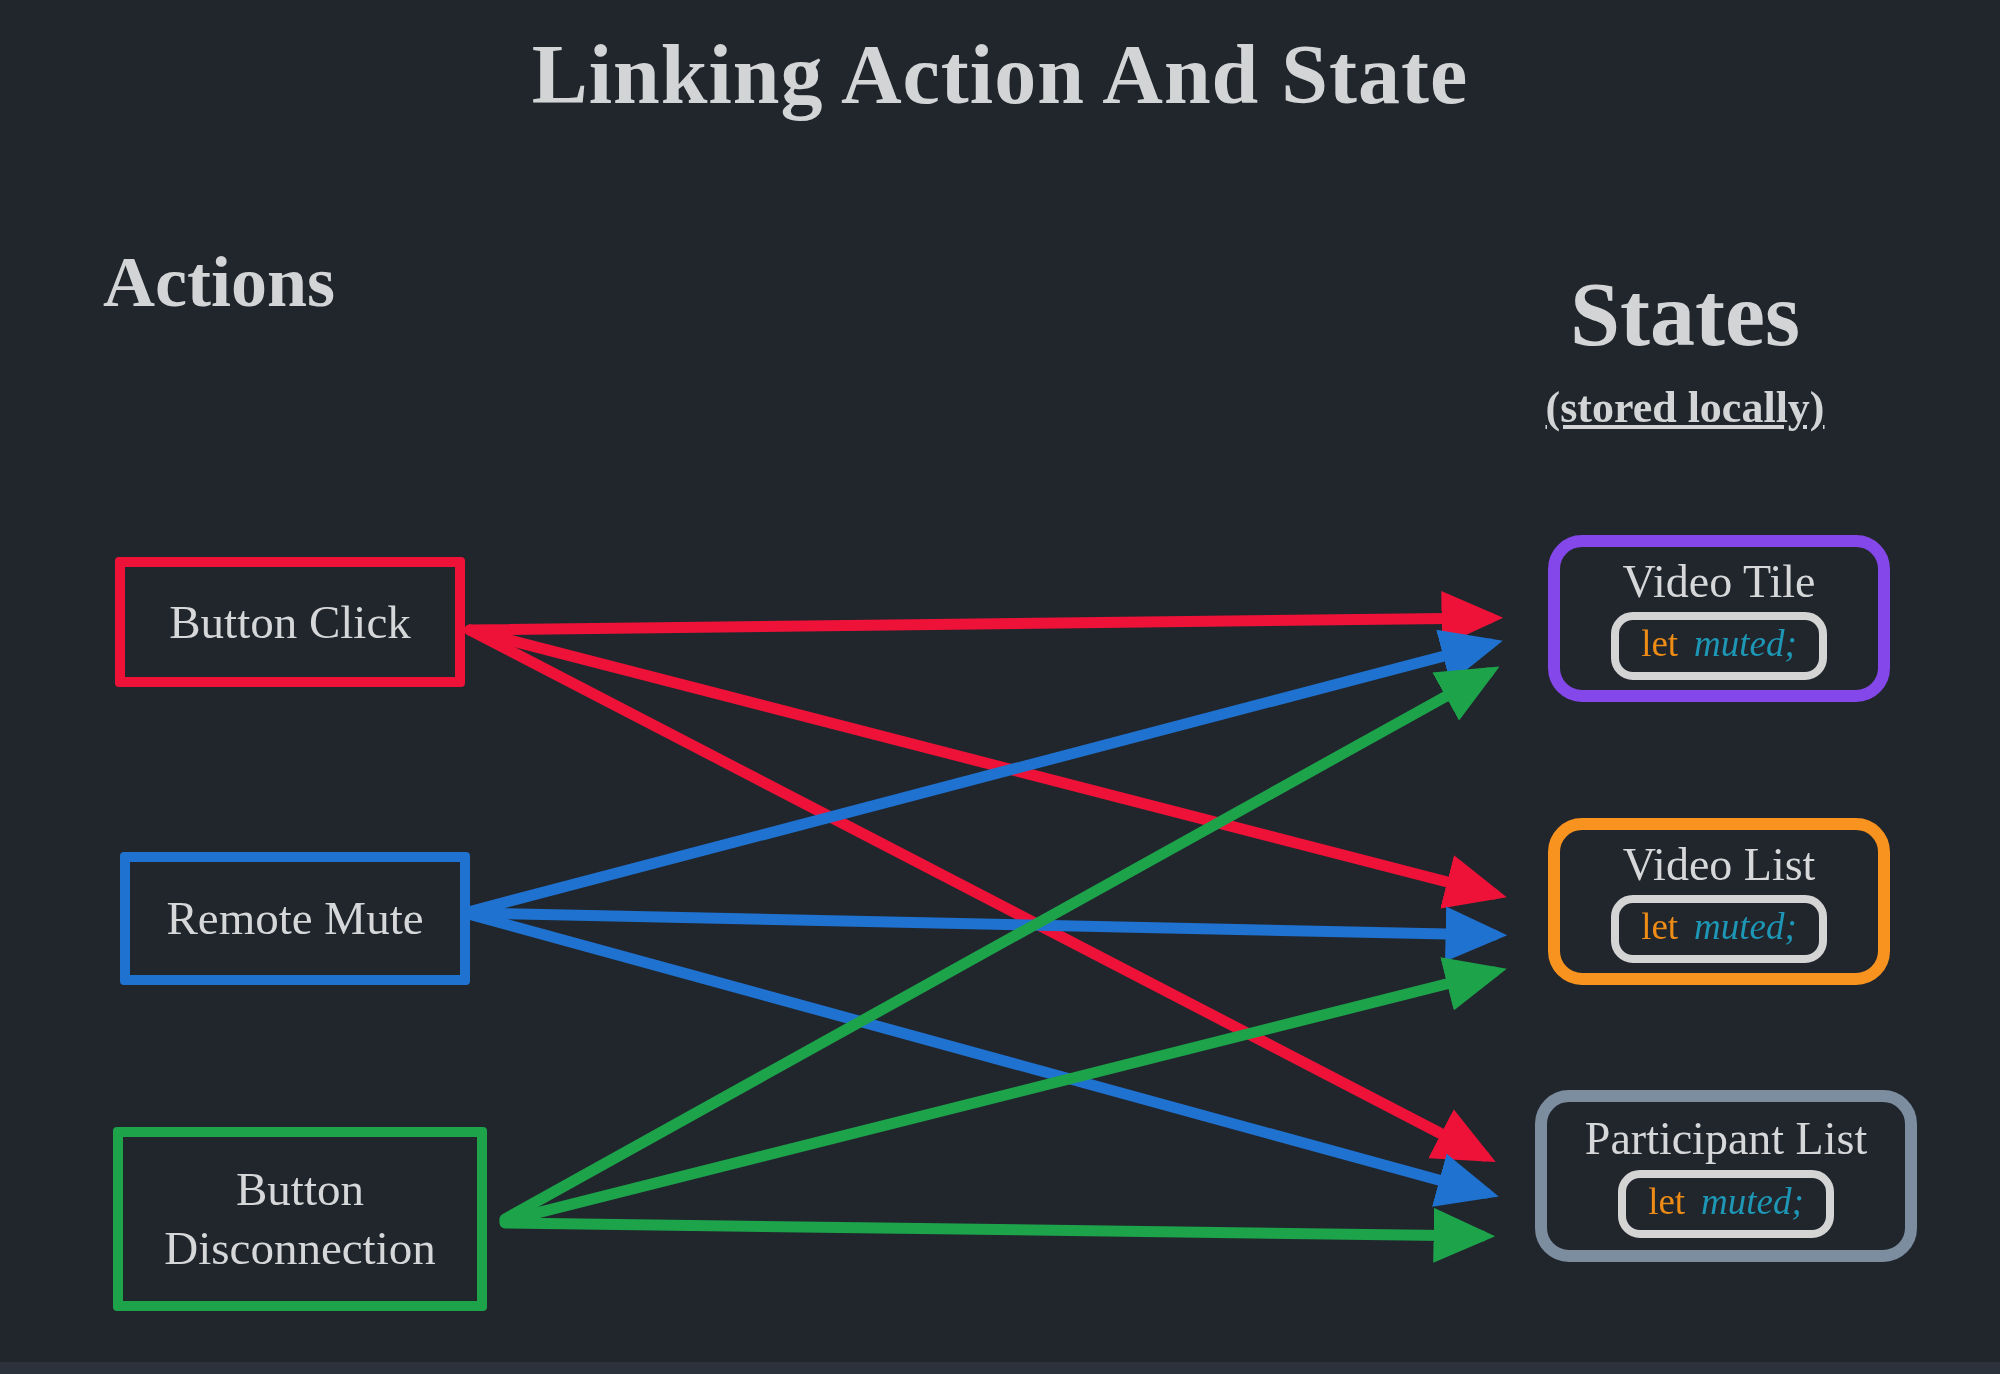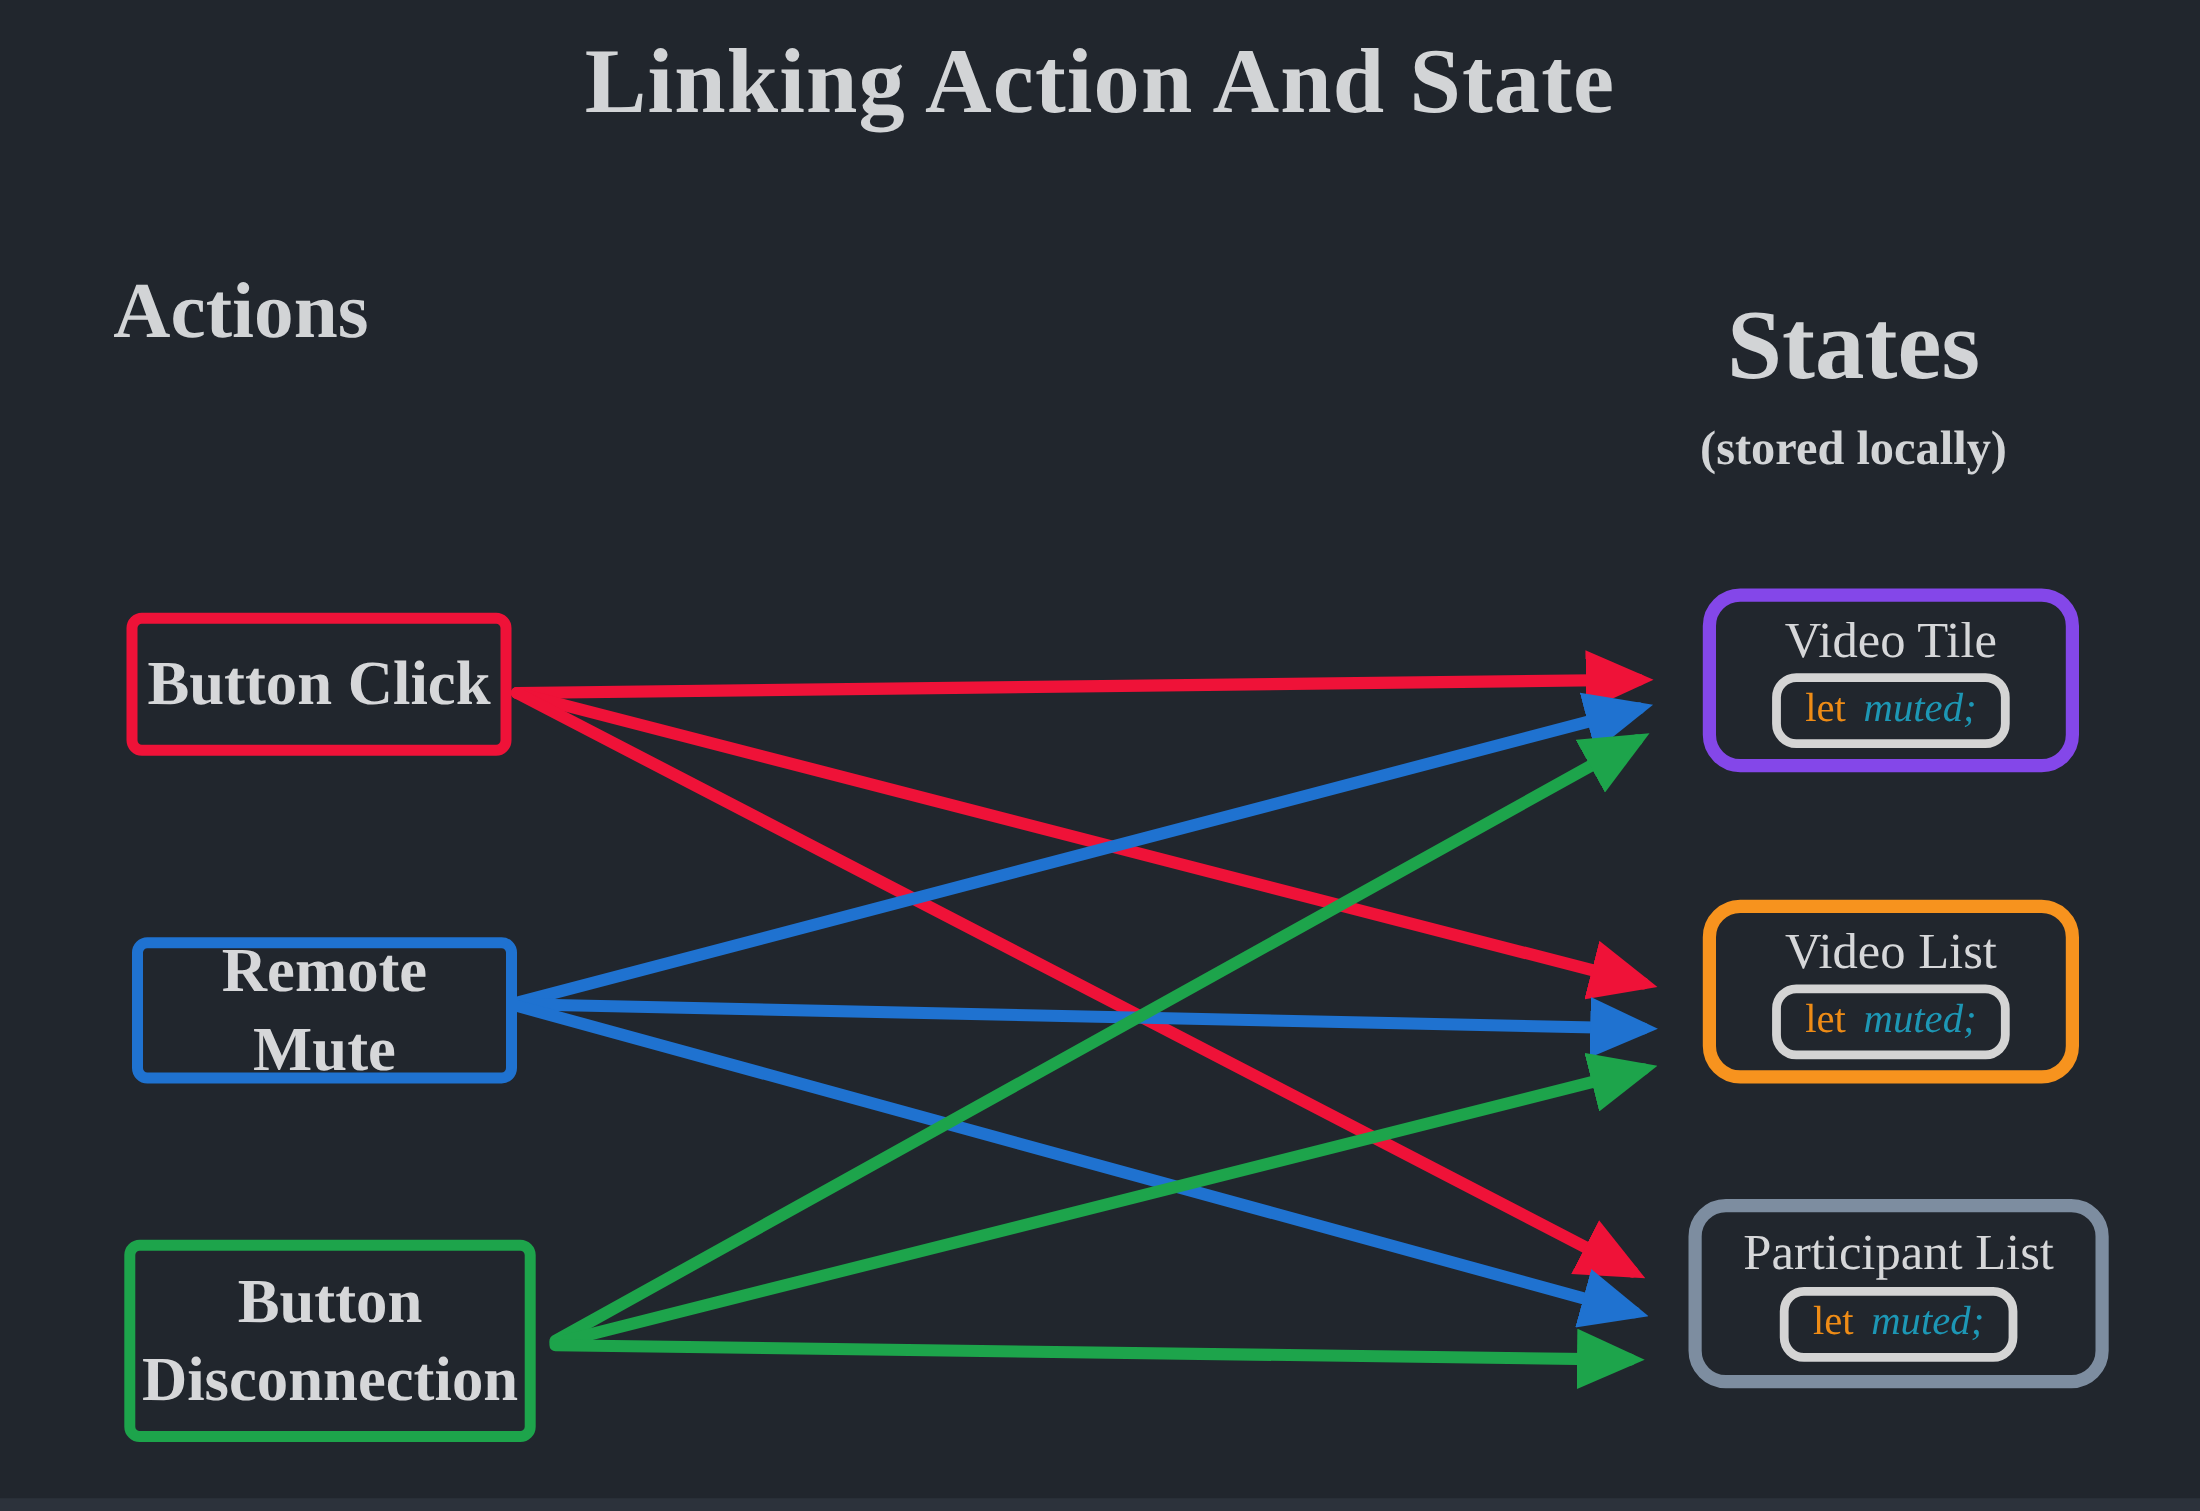--- a/index.html
+++ b/index.html
@@ -37,35 +37,36 @@
   .states-heading {
     font-size: 90px;
     font-weight: 600;
     line-height: 1;
   }
   .states-subheading {
     font-size: 44px;
     font-weight: 600;
     margin-top: 26px;
     line-height: 1;
+    text-decoration: underline;
   }
   #arrows-layer {
     position: absolute;
     left: 0; top: 0;
   }
   .action-box {
     position: absolute;
     display: flex;
     align-items: center;
     justify-content: center;
     border: 10px solid;
-    border-radius: 14px;
+    border-radius: 4px;
     box-sizing: border-box;
-    font-size: 57px;
-    font-weight: 700;
+    font-size: 47px;
+    font-weight: 400;
     color: var(--c-label_text);
     text-align: center;
     line-height: 1.25;
   }
   #box-button-click       { left: 115px; top: 557px; width: 350px; height: 130px; border-color: var(--c-red); }
   #box-remote-mute        { left: 120px; top: 852px; width: 350px; height: 133px; border-color: var(--c-blue); }
   #box-device-disconnection { left: 113px; top: 1127px; width: 374px; height: 184px; border-color: var(--c-green); padding: 0 14px; }
   .state-box {
     position: absolute;
     display: flex;

